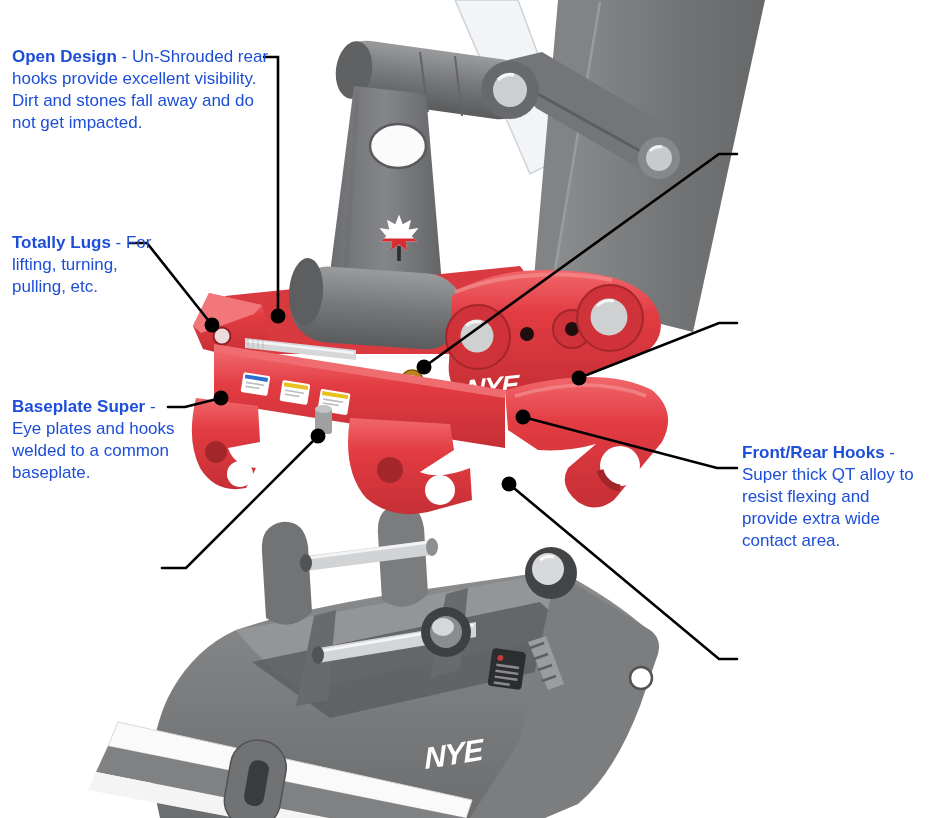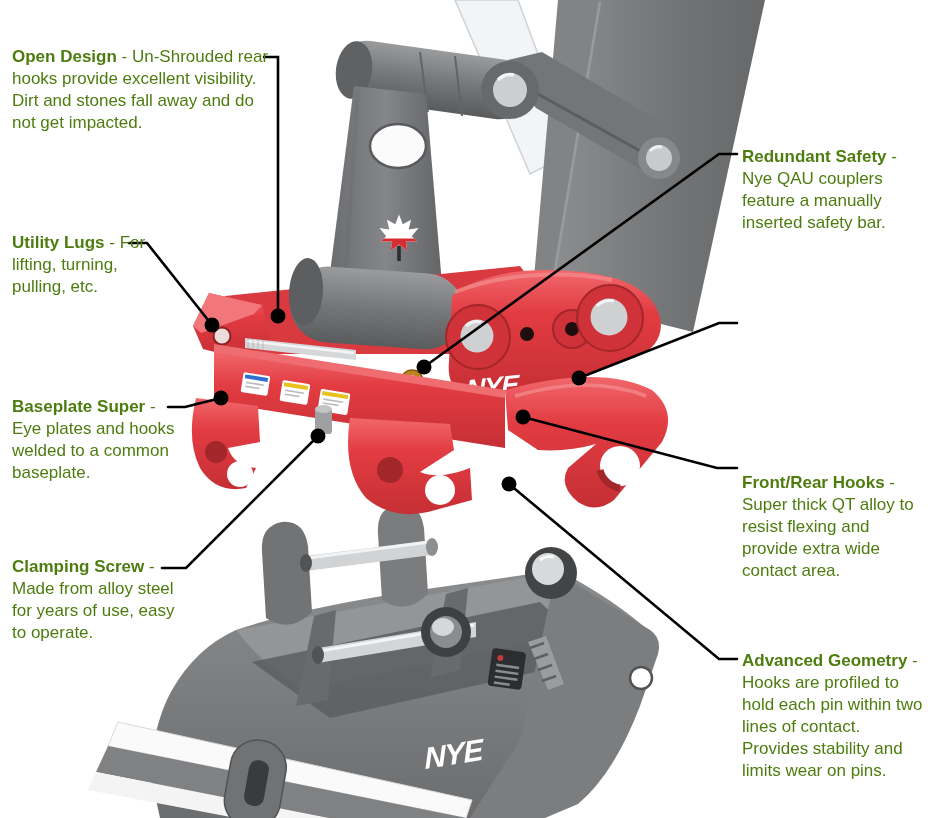--- a/index.html
+++ b/index.html
@@ -8,21 +8,21 @@
     width:950px;height:818px;
     background:#ffffff;
     overflow:hidden;
     font-family:"Liberation Sans", sans-serif;
   }
   .callout{position:absolute;}
   .callout p{
     margin:0;
     font-size:17px;
     line-height:22px;
-    color:#4d7c0f;
+    color:#1d4ed8;
     letter-spacing:0;
   }
   .callout .ct{font-weight:700;}
   svg{position:absolute;left:0;top:0;}
   .nye-logo{
     font-family:"Liberation Sans", sans-serif;
     font-weight:700;
     font-style:italic;
     fill:#ffffff;
     letter-spacing:-1px;
@@ -268,37 +268,28 @@
       <circle cx="523" cy="417" r="7.5"></circle>
       <circle cx="509" cy="484" r="7.5"></circle>
     </g>
   </svg>
 
   <div class="callout" style="left:12px;top:46px;width:258px">
     <p><b class="ct">Open Design</b><span class="cs"> - </span><span class="cd">Un-Shrouded rear hooks provide excellent visibility. Dirt and stones fall away and do not get impacted.</span></p>
   </div>
 
   <div class="callout" style="left:12px;top:232px;width:140px">
-    <p><b class="ct">Utility Lugs</b><span class="cs"> - </span><span class="cd">For lifting, turning, pulling, etc.</span></p>
+    <p><b class="ct">Totally Lugs</b><span class="cs"> - </span><span class="cd">For lifting, turning, pulling, etc.</span></p>
   </div>
 
   <div class="callout" style="left:12px;top:396px;width:170px">
     <p><b class="ct">Baseplate Super</b><span class="cs"> - </span><span class="cd">Eye plates and hooks welded to a common baseplate.</span></p>
   </div>
 
-  <div class="callout" style="left:12px;top:556px;width:176px">
-    <p><b class="ct">Clamping Screw</b><span class="cs"> - </span><span class="cd">Made from alloy steel for years of use, easy to operate.</span></p>
-  </div>
-
-  <div class="callout" style="left:742px;top:146px;width:176px">
-    <p><b class="ct">Redundant Safety</b><span class="cs"> - </span><span class="cd">Nye QAU couplers feature a manually inserted safety bar.</span></p>
-  </div>
-
-
-  <div class="callout" style="left:742px;top:472px;width:172px">
+
+
+
+  <div class="callout" style="left:742px;top:442px;width:172px">
     <p><b class="ct">Front/Rear Hooks</b><span class="cs"> - </span><span class="cd">Super thick QT alloy to resist flexing and provide extra wide contact area.</span></p>
   </div>
 
-  <div class="callout" style="left:742px;top:650px;width:186px">
-    <p><b class="ct">Advanced Geometry</b><span class="cs"> - </span><span class="cd">Hooks are profiled to hold each pin within two lines of contact. Provides stability and limits wear on pins.</span></p>
-  </div>
 
 </div>
 
 </body></html>

